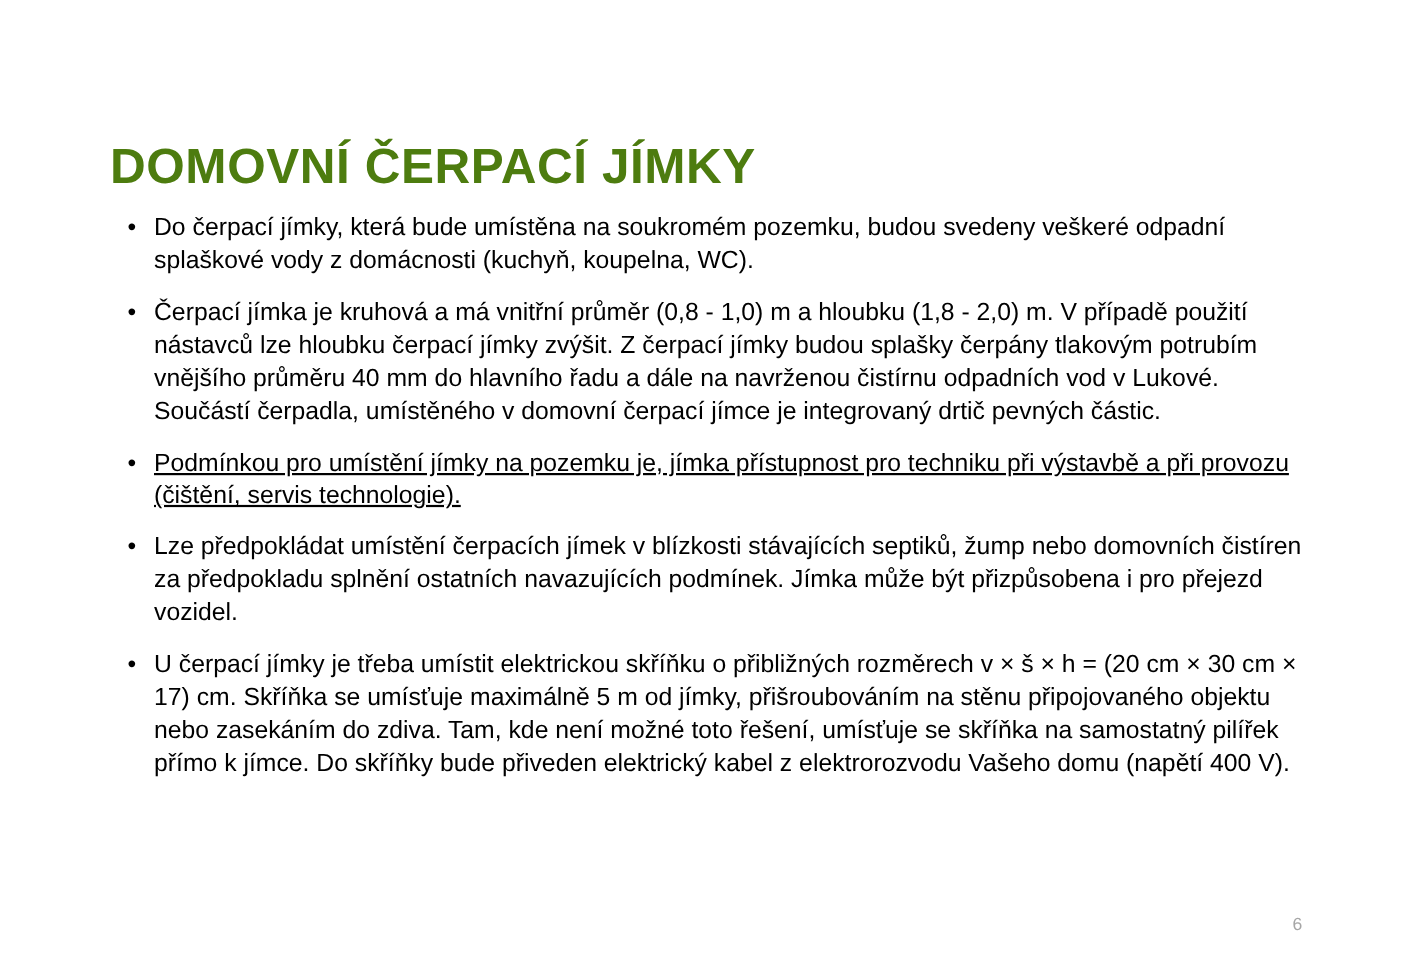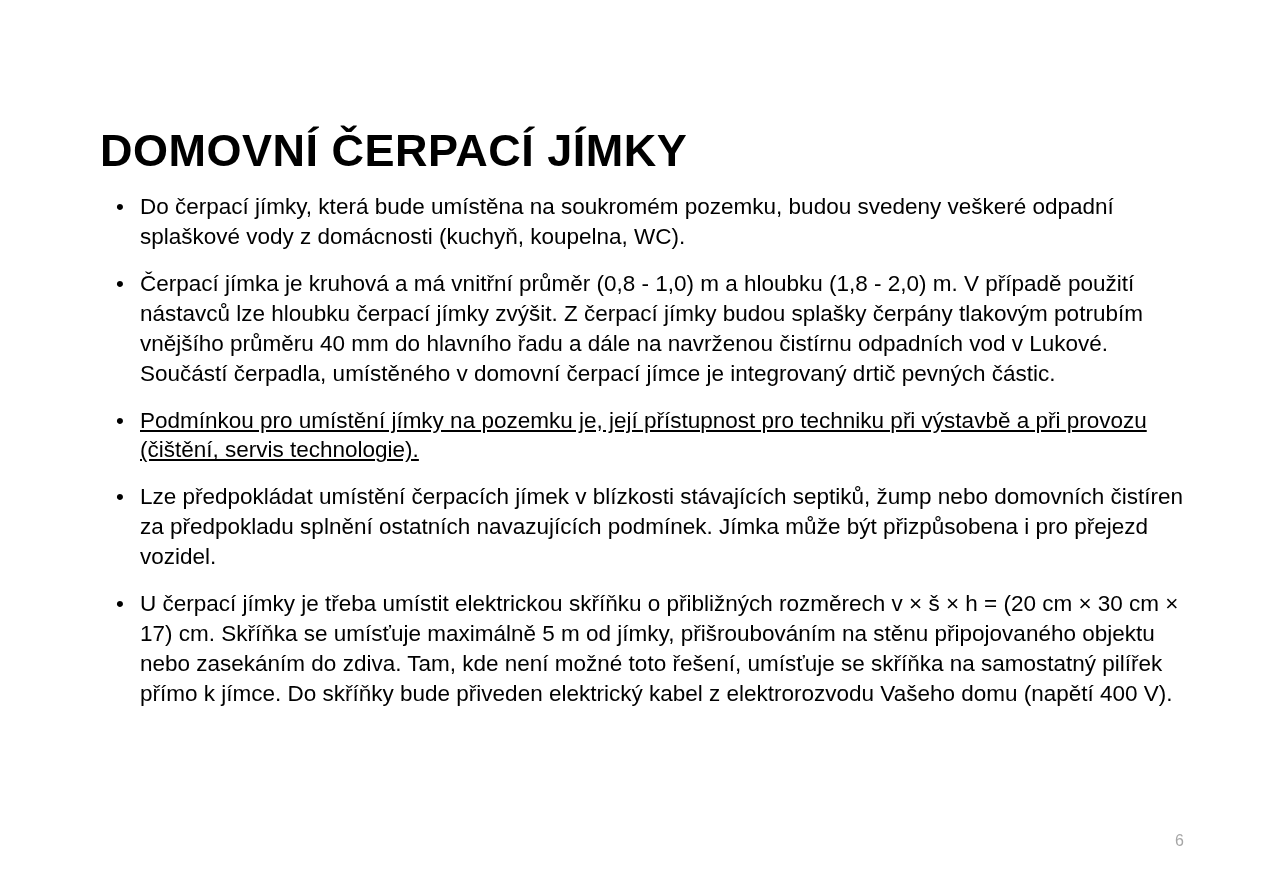--- a/index.html
+++ b/index.html
@@ -21,21 +21,21 @@
     background: #ffffff;
   }
   .slide-title {
     position: absolute;
     left: 100px;
     top: 96px;
     font-size: 45px;
     font-weight: bold;
     letter-spacing: 0.5px;
     line-height: 1.1;
-    color: #000000;
+    color: #4d7c0f;
     white-space: nowrap;
   }
   .body-block {
     position: absolute;
     left: 100px;
     top: 176px;
     width: 1085px;
   }
   ul.bullets {
     list-style: none;
@@ -90,21 +90,21 @@
       <li class="bullet">
         <span class="dot">•</span>
         <span class="text">Do čerpací jímky, která bude umístěna na soukromém pozemku, budou svedeny veškeré odpadní splaškové vody z domácnosti (kuchyň, koupelna, WC).</span>
       </li>
       <li class="bullet">
         <span class="dot">•</span>
         <span class="text">Čerpací jímka je kruhová a má vnitřní průměr (0,8 - 1,0) m a hloubku (1,8 - 2,0) m. V případě použití nástavců lze hloubku čerpací jímky zvýšit. Z čerpací jímky budou splašky čerpány tlakovým potrubím vnějšího průměru 40 mm do hlavního řadu a dále na navrženou čistírnu odpadních vod v Lukové. Součástí čerpadla, umístěného v domovní čerpací jímce je integrovaný drtič pevných částic.</span>
       </li>
       <li class="bullet underlined">
         <span class="dot">•</span>
-        <span class="text">Podmínkou pro umístění jímky na pozemku je, její přístupnost pro techniku při výstavbě a při provozu (čištění, servis technologie).</span>
+        <span class="text">Podmínkou pro umístění jímky na pozemku je, jímka přístupnost pro techniku při výstavbě a při provozu (čištění, servis technologie).</span>
       </li>
       <li class="bullet">
         <span class="dot">•</span>
         <span class="text">Lze předpokládat umístění čerpacích jímek v blízkosti stávajících septiků, žump nebo domovních čistíren za předpokladu splnění ostatních navazujících podmínek. Jímka může být přizpůsobena i pro přejezd vozidel.</span>
       </li>
       <li class="bullet">
         <span class="dot">•</span>
         <span class="text"> U čerpací jímky je třeba umístit elektrickou skříňku o přibližných rozměrech v × š × h = (20 cm × 30 cm × 17) cm. Skříňka se umísťuje maximálně 5 m od jímky, přišroubováním na stěnu připojovaného objektu nebo zasekáním do zdiva. Tam, kde není možné toto řešení, umísťuje se skříňka na samostatný pilířek přímo k jímce. Do skříňky bude přiveden elektrický kabel z elektrorozvodu Vašeho domu (napětí 400 V).</span>
       </li>
     </ul>

